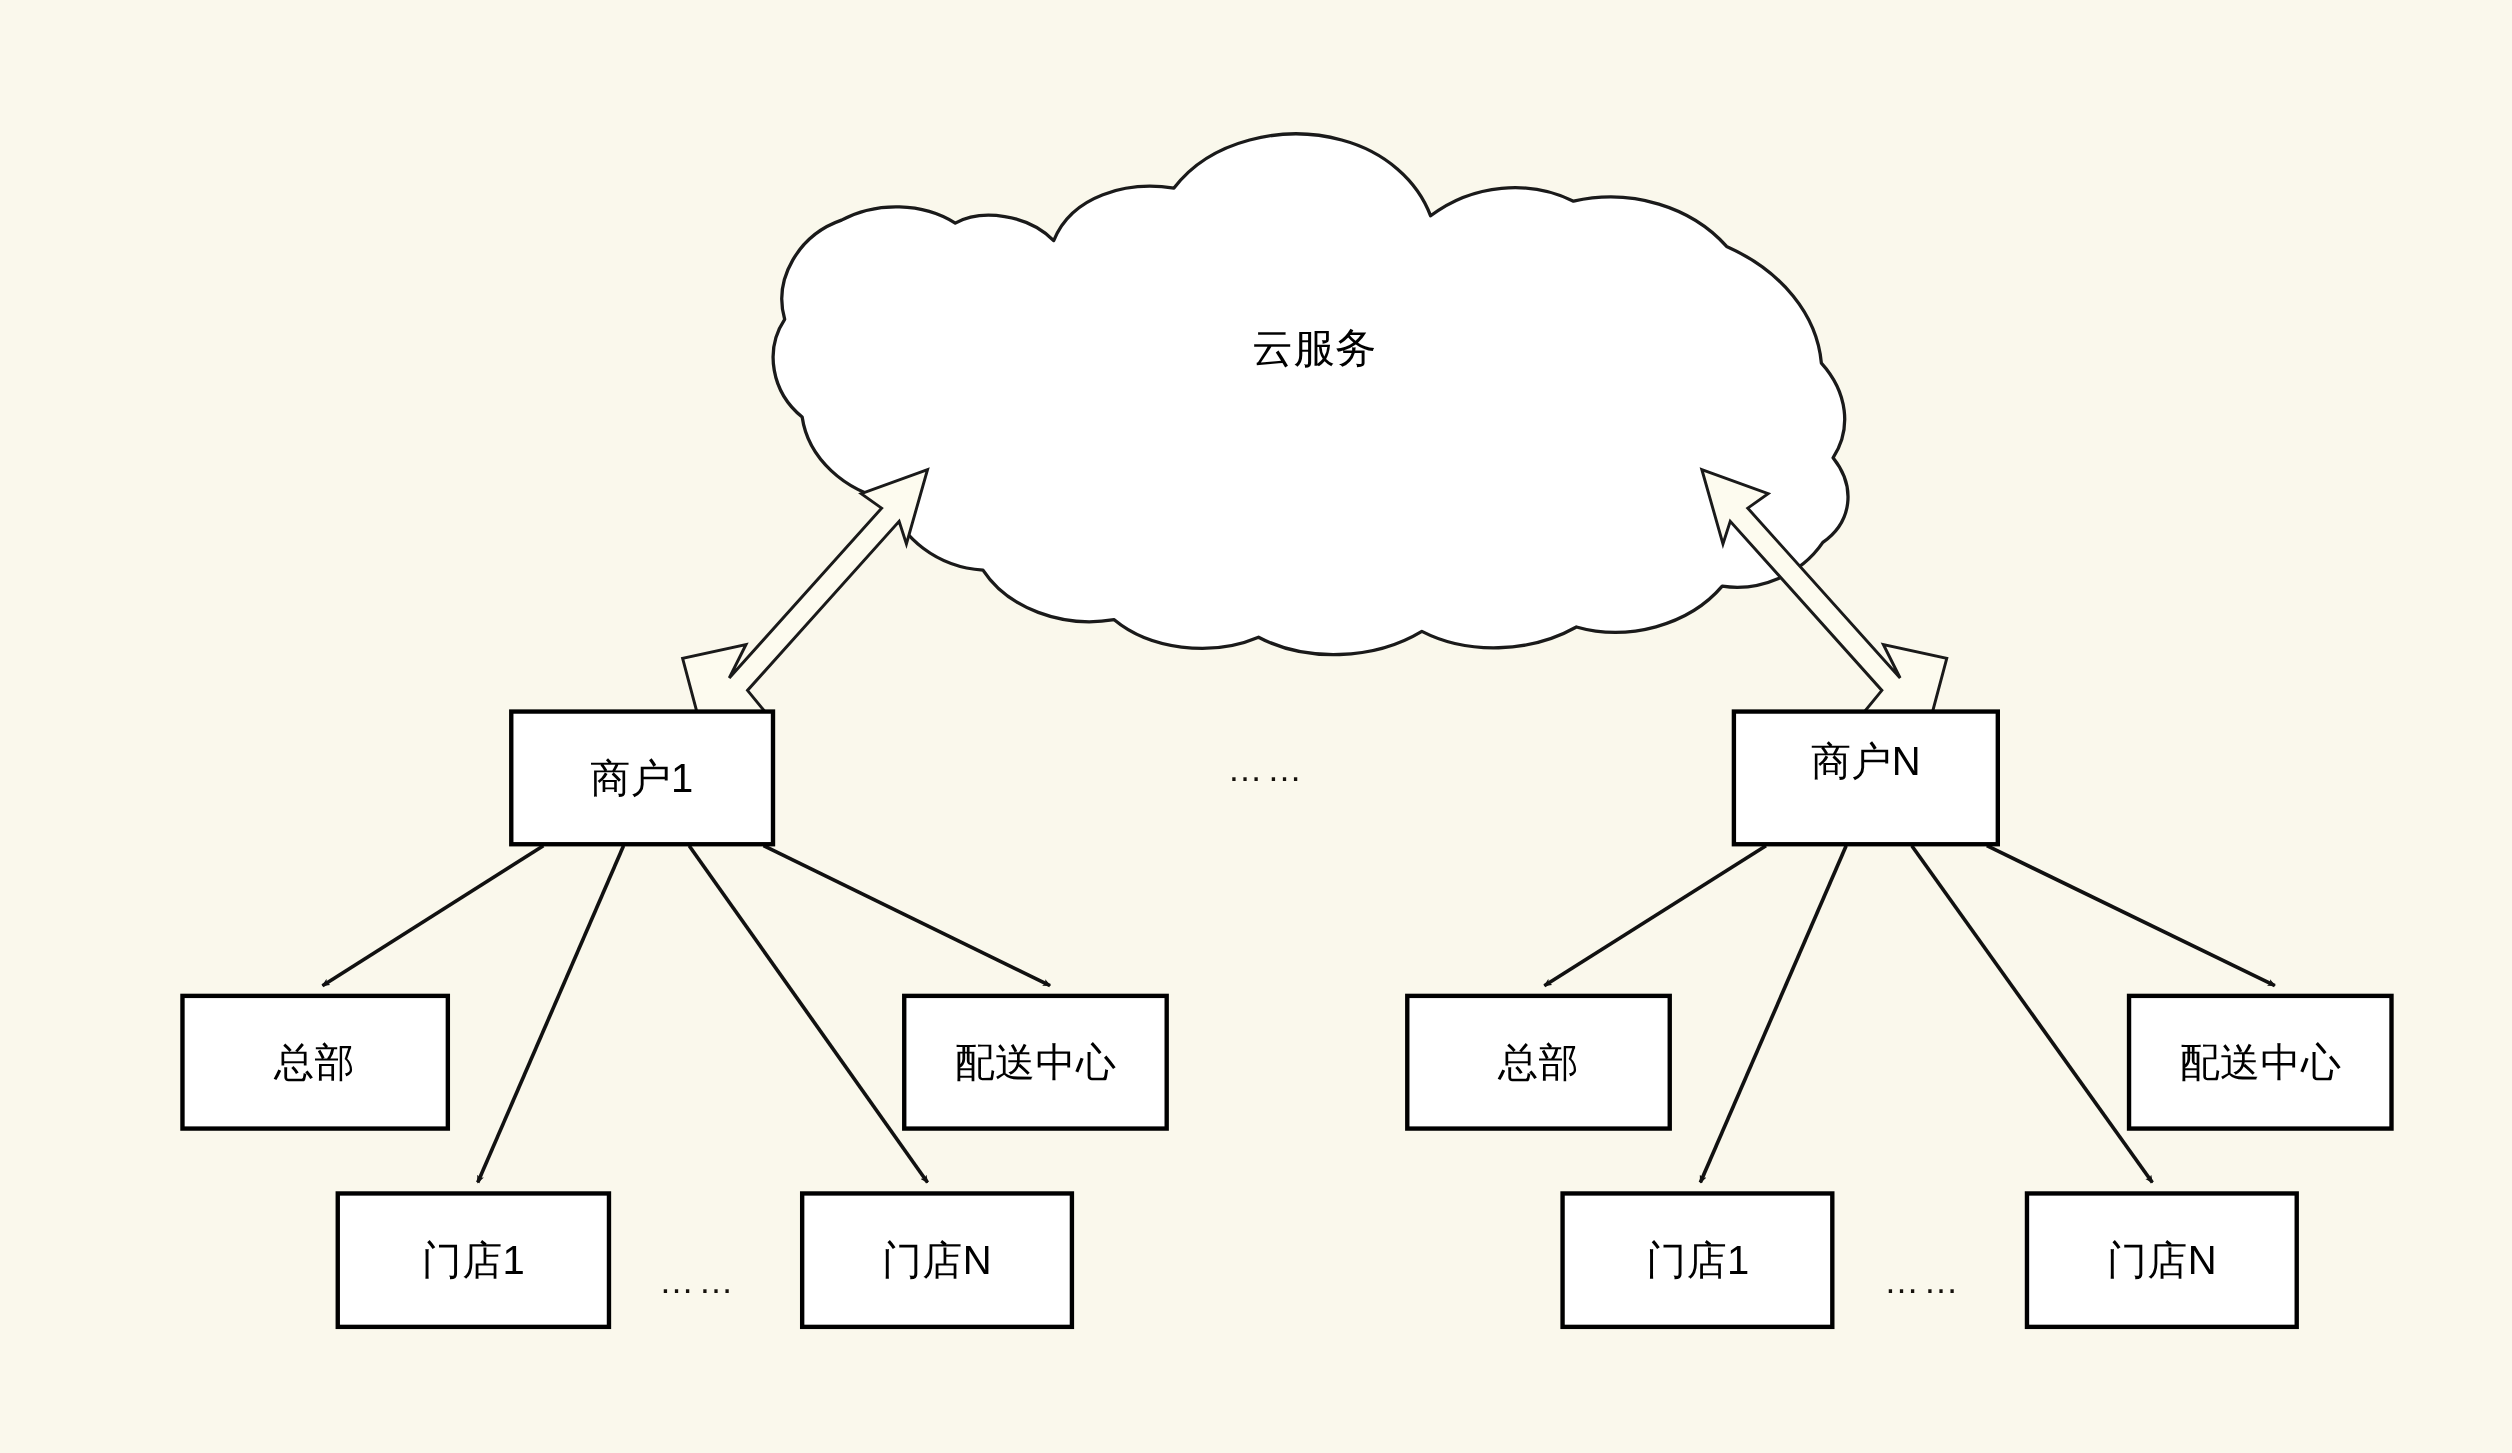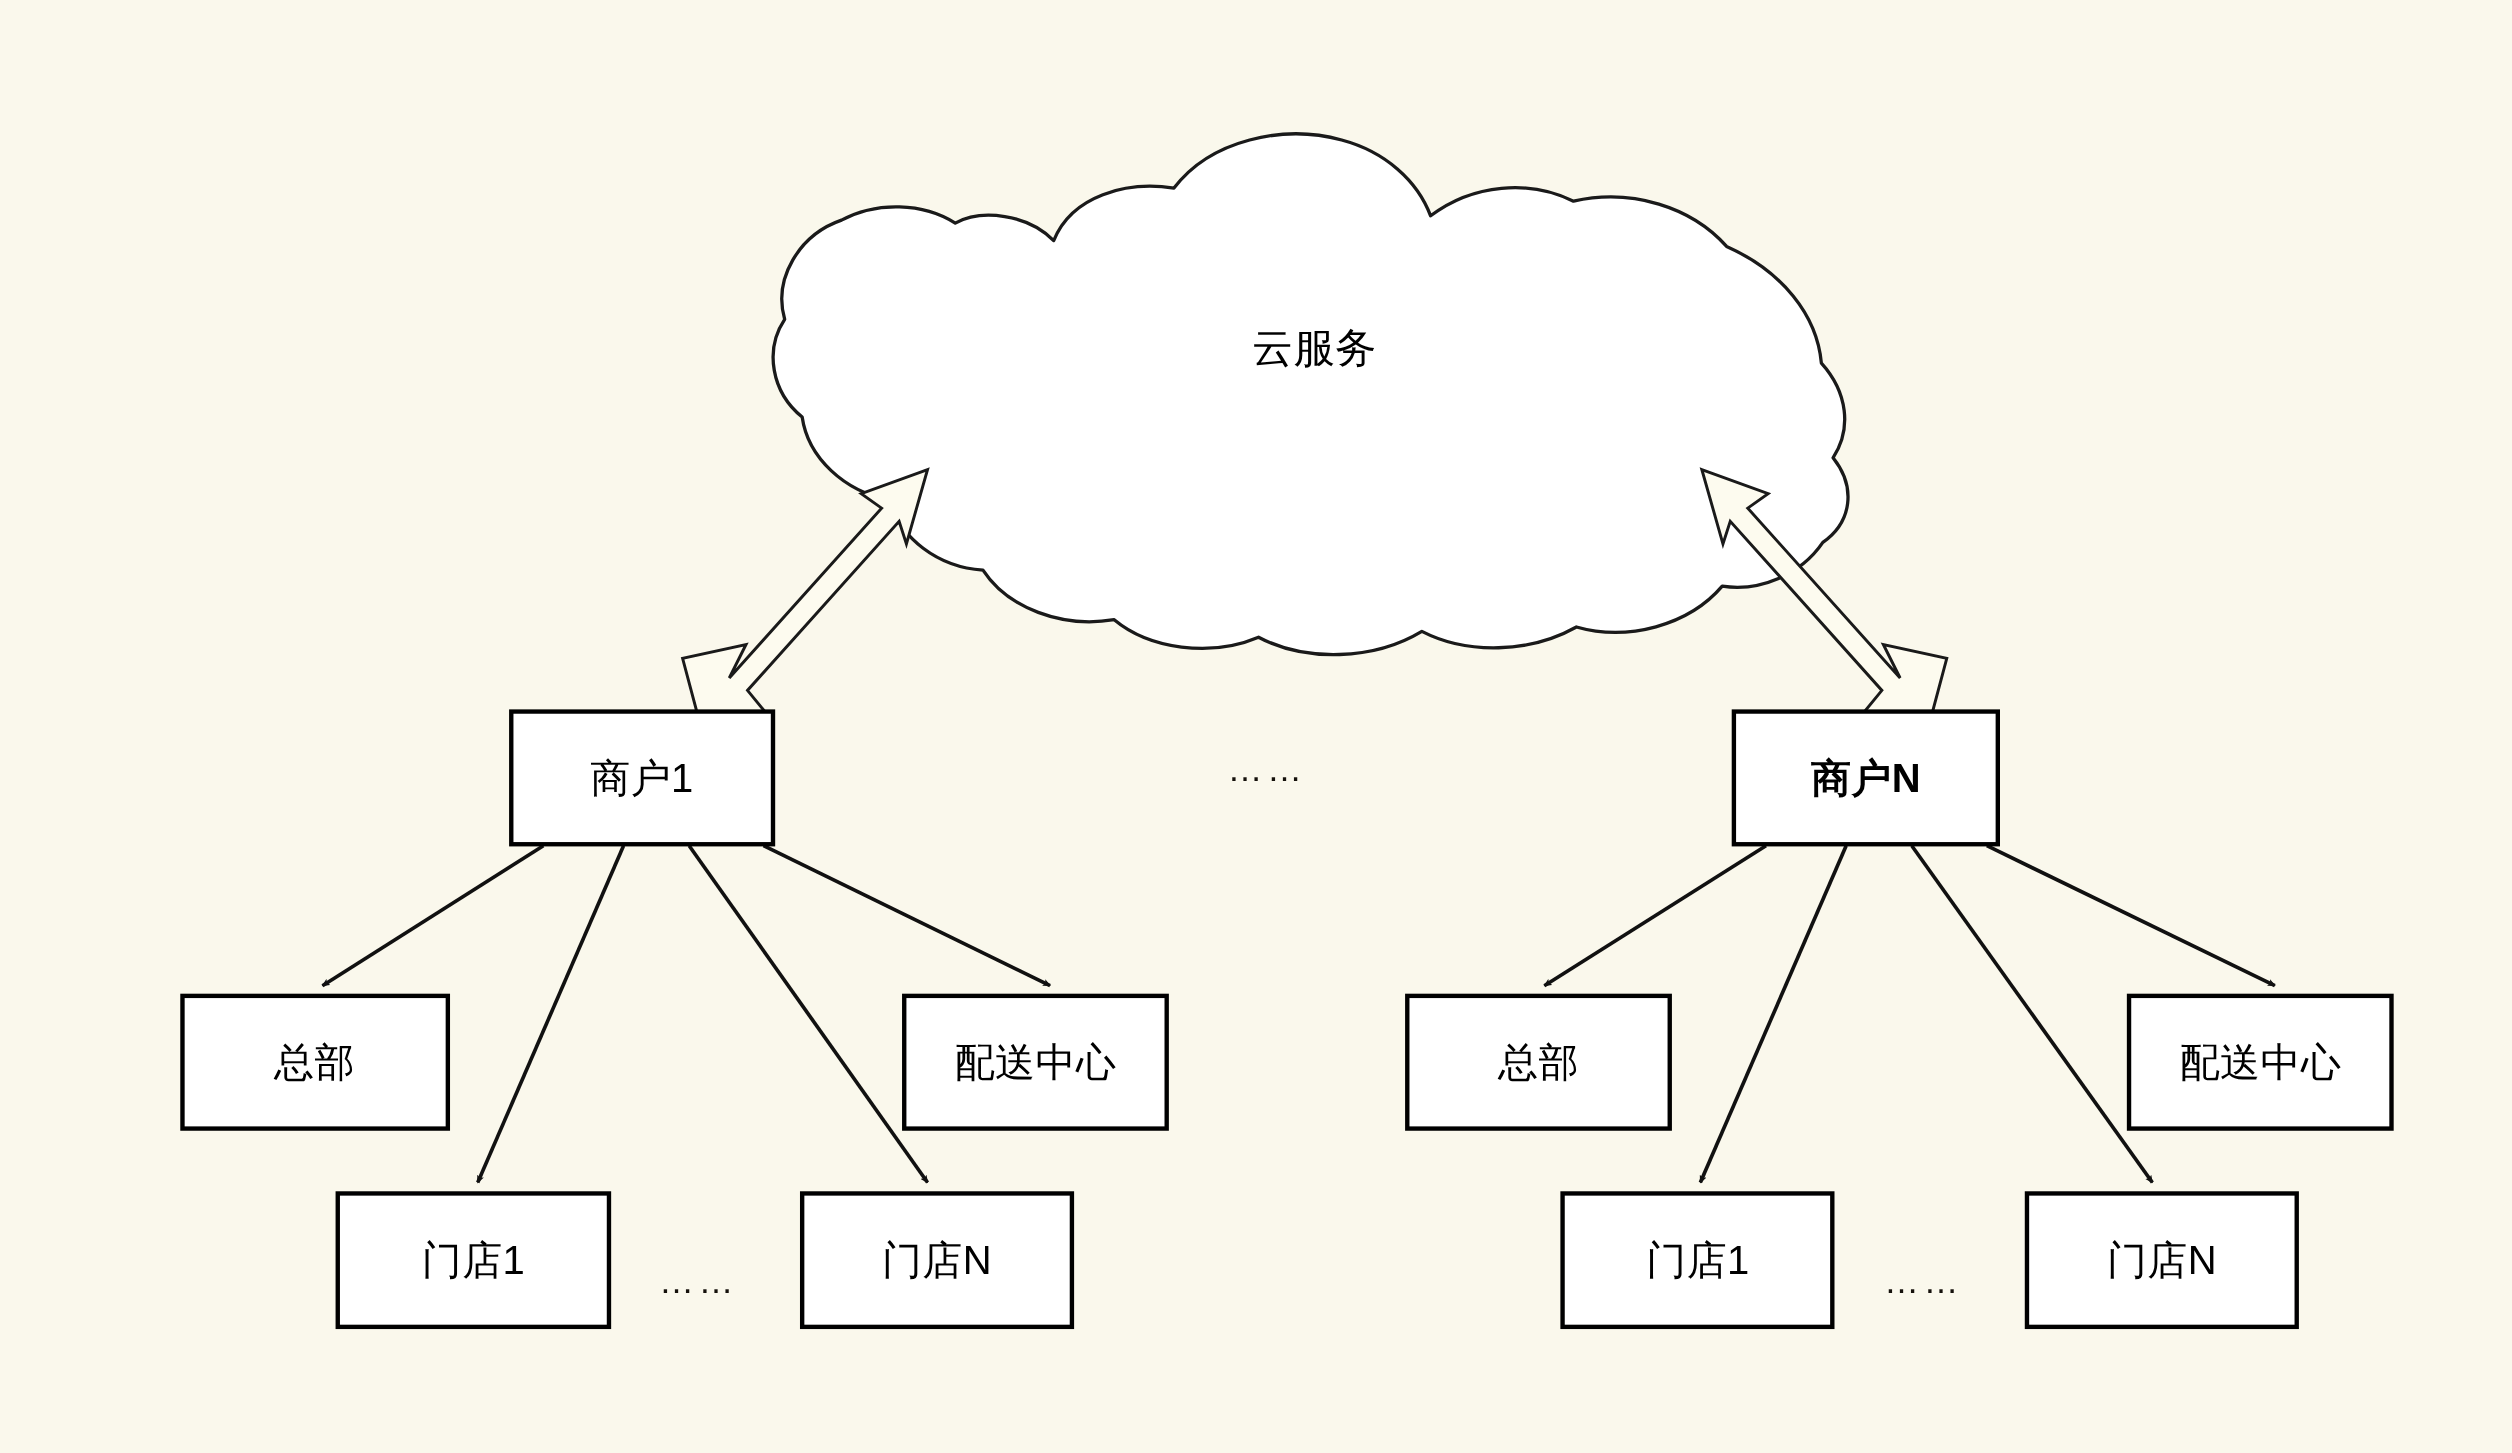--- a/index.html
+++ b/index.html
@@ -143,21 +143,21 @@
     <rect x="1930" y="1366" width="360" height="182" fill="#FFFFFF" stroke="#000000" stroke-width="6"></rect>
     <rect x="2920" y="1366" width="360" height="182" fill="#FFFFFF" stroke="#000000" stroke-width="6"></rect>
     <rect x="2143" y="1637" width="370" height="183" fill="#FFFFFF" stroke="#000000" stroke-width="6"></rect>
     <rect x="2780" y="1637" width="370" height="183" fill="#FFFFFF" stroke="#000000" stroke-width="6"></rect>
   </svg>
 
   <div class="node-label cloud-label" style="left:784px; top:186px; width:1061px; height:325px;">云服务</div>
 
   <div class="node-label box-label" style="left:511px; top:712px; width:262px; height:133px;">商户1</div>
 
-  <div class="node-label box-label" style="left:1734px; top:712px; width:264px; height:133px;font-weight:bold;">商户N</div>
+  <div class="node-label box-label" style="left:1734px; top:695px; width:264px; height:133px;">商户N</div>
 
   <div class="node-label ellipsis-label" style="left:1172px; top:729px; width:190px; height:80px;">……</div>
 
   <div class="node-label box-label" style="left:182px; top:996px; width:265px; height:133px;">总部</div>
 
   <div class="node-label box-label" style="left:904px; top:996px; width:263px; height:133px;">配送中心</div>
 
   <div class="node-label box-label" style="left:338px; top:1194px; width:271px; height:133px;">门店1</div>
 
   <div class="node-label box-label" style="left:802px; top:1194px; width:270px; height:133px;">门店N</div>

